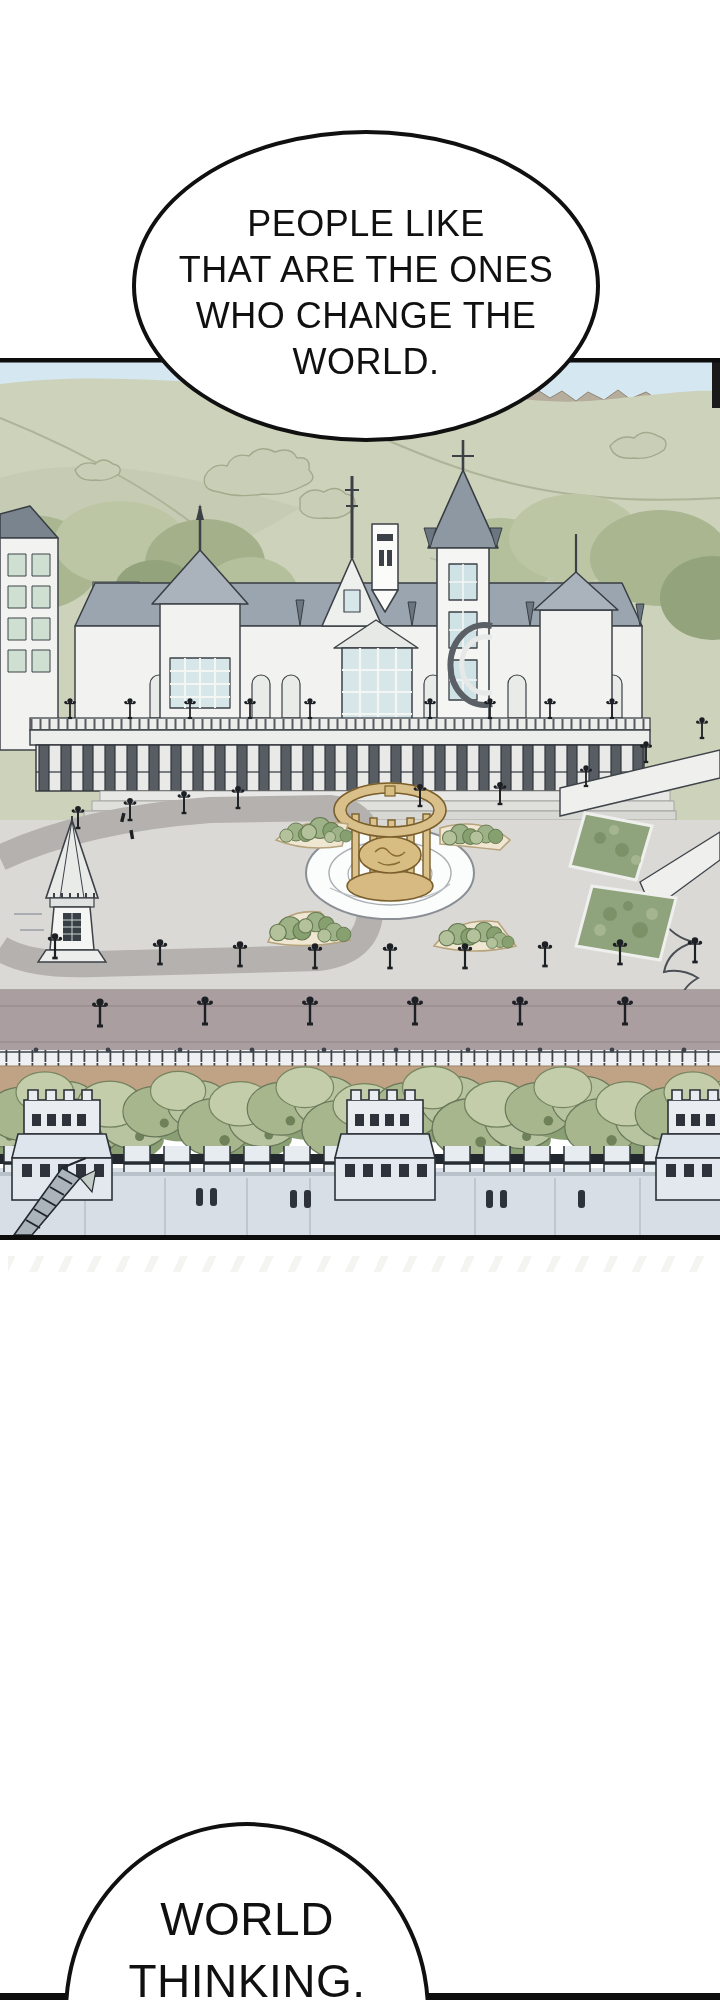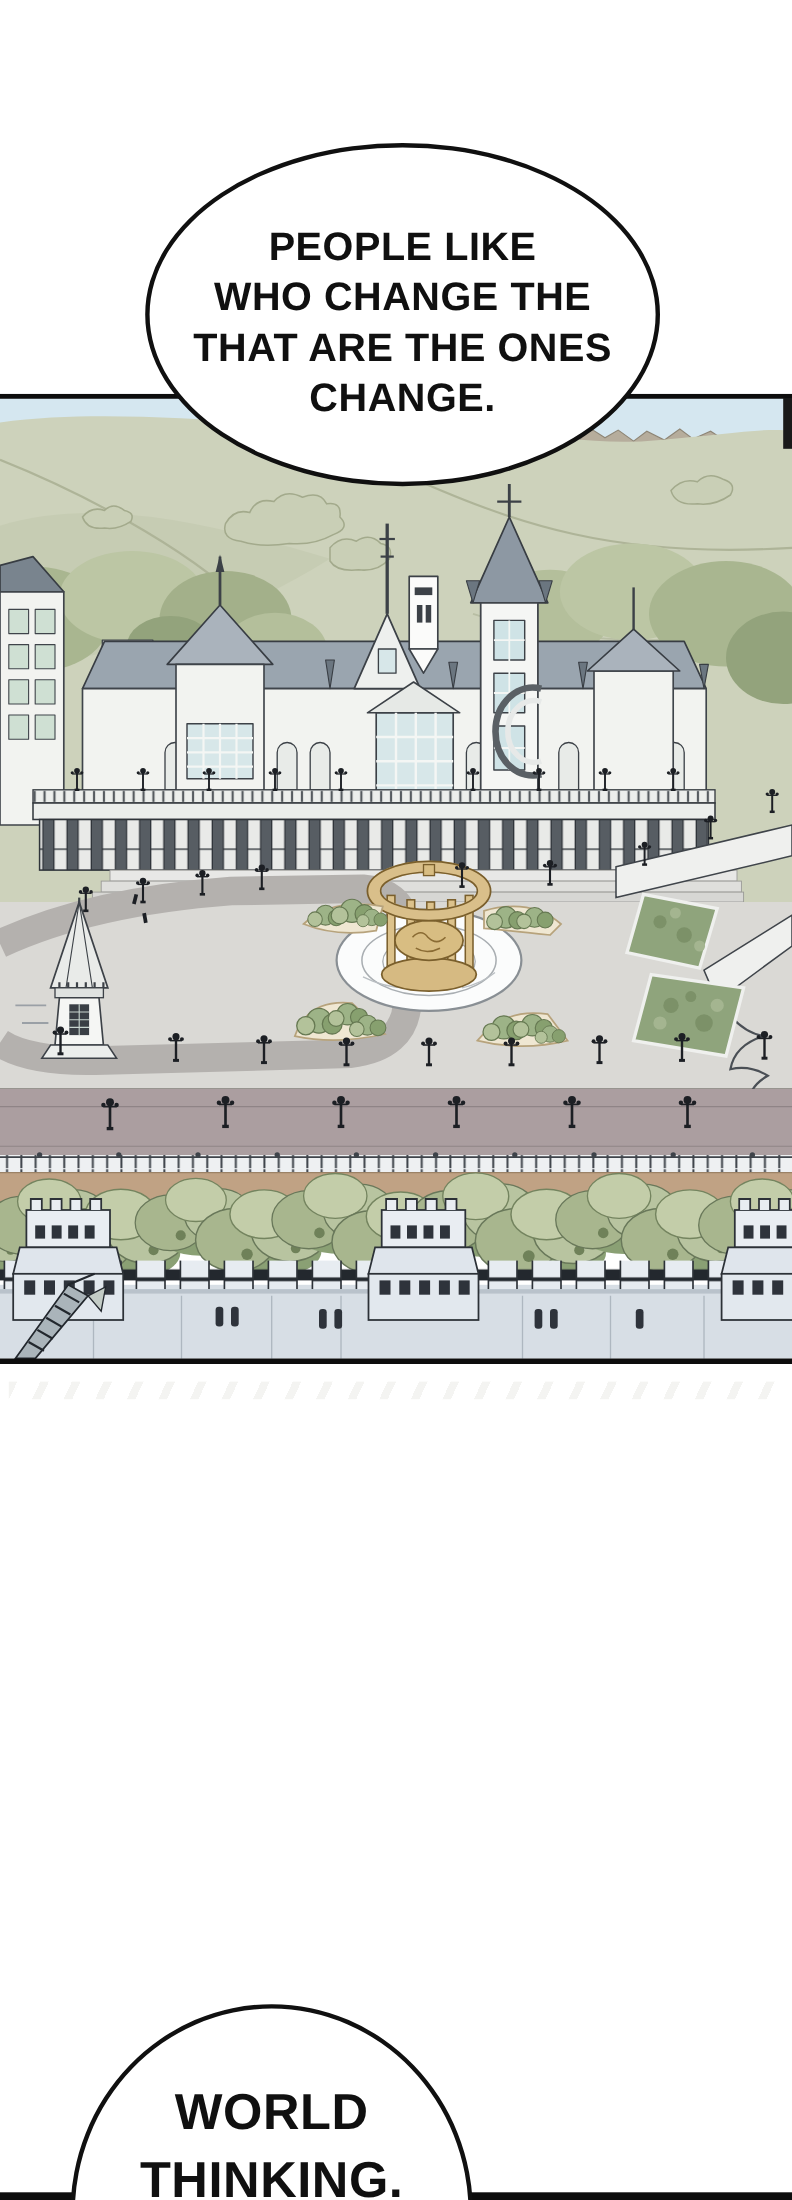--- a/index.html
+++ b/index.html
@@ -2,21 +2,21 @@
 <html><head>
 <meta charset="utf-8">
 <style>
   html,body{margin:0;padding:0;background:#fff;}
   .page{position:relative;width:720px;height:2000px;background:#ffffff;overflow:hidden;
         font-family:"Liberation Sans",sans-serif;}
   .panel{position:absolute;left:0;top:358px;width:720px;height:882px;z-index:1;}
   .panel svg{display:block;}
   .bubble{position:absolute;background:#ffffff;border:4px solid #101010;border-radius:50%;
           display:flex;flex-direction:column;align-items:center;z-index:3;
-          color:#101010;font-weight:700;text-align:center;}
+          color:#101010;font-weight:400;text-align:center;}
   .bubble-top{left:132px;top:130px;width:468px;height:312px;justify-content:center;
               font-size:36px;line-height:46px;letter-spacing:.5px;padding-top:14px;box-sizing:border-box;}
   .bubble-bottom{left:64px;top:1822px;width:366px;height:380px;justify-content:flex-start;
               font-size:46px;line-height:62px;letter-spacing:.5px;padding-top:62px;box-sizing:border-box;}
   .gutter-line{position:absolute;left:0;top:1993px;width:720px;height:7px;background:#0d0d0d;z-index:2;}
   .gutter-marks{position:absolute;left:8px;top:1256px;width:704px;height:16px;opacity:.55;z-index:0;
      background:repeating-linear-gradient(115deg,#ebebe7 0 7px,transparent 7px 26px);}
 </style>
 </head>
 <body>
@@ -445,23 +445,23 @@
       </g>
     </g>
 
     <rect x="0" y="0" width="720" height="4.5" fill="#0d0d0d"></rect>
     <rect x="0" y="877" width="720" height="5" fill="#0d0d0d"></rect>
   </svg>
   </div>
 
   <div class="bubble bubble-top">
     <span>PEOPLE LIKE</span>
+    <span>THAT ARE THE ONES</span>
     <span>WHO CHANGE THE</span>
-    <span>THAT ARE THE ONES</span>
-    <span>CHANGE.</span>
+    <span>WORLD.</span>
   </div>
 
   <div class="gutter-line"></div>
 
   <div class="bubble bubble-bottom">
     <span>WORLD</span>
     <span>THINKING.</span>
   </div>
 
 </div>

